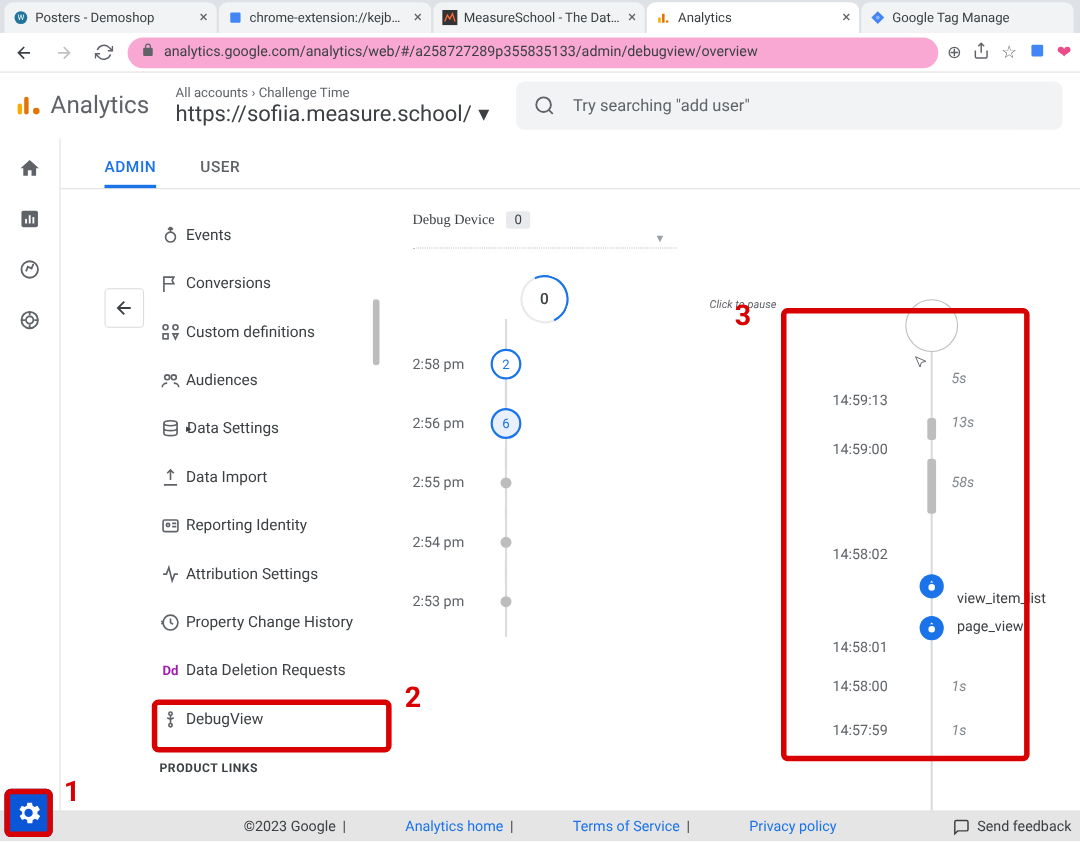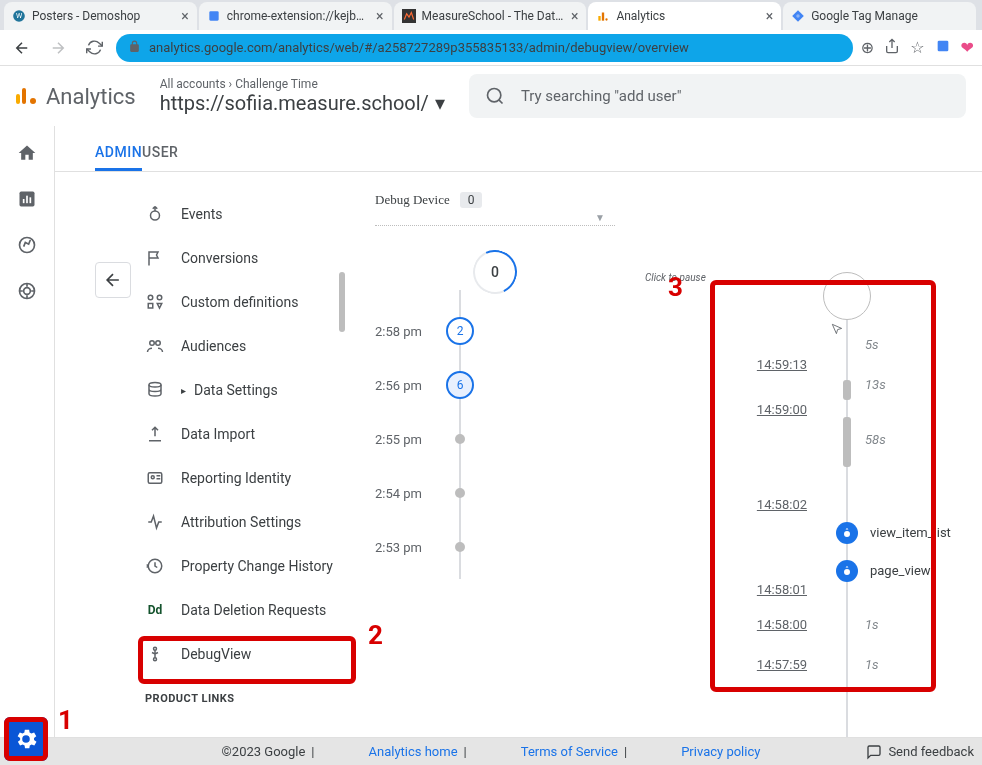--- a/index.html
+++ b/index.html
@@ -8,21 +8,21 @@
   
   .tab-strip { height: 30px; background: #dee1e6; display: flex; align-items: flex-end; padding: 0 4px; }
   .tab { height: 28px; background: #f1f3f4; border-radius: 8px 8px 0 0; display: flex; align-items: center; padding: 0 8px; font-size: 12px; color: #3c4043; margin-right: 2px; min-width: 0; flex: 1; max-width: 220px; cursor: pointer; }
   .tab.active { background: #fff; }
   .tab .favicon { width: 14px; height: 14px; margin-right: 6px; flex-shrink: 0; display:flex; align-items:center; justify-content:center; }
   .tab .title { white-space: nowrap; overflow: hidden; text-overflow: ellipsis; flex: 1; }
   .tab .close-x { margin-left: 6px; color: #5f6368; font-size: 14px; }
 
   .addr-bar { height: 36px; background: #fff; display: flex; align-items: center; padding: 0 8px; gap: 8px; border-bottom: 1px solid #e0e0e0; }
   .nav-btn { width: 28px; height: 28px; display:flex; align-items:center; justify-content:center; color:#5f6368; border-radius:50%; cursor:pointer; }
-  .url-field { flex: 1; height: 28px; background: #0ea5e9; border-radius: 14px; display:flex; align-items:center; padding:0 12px; font-size: 13px; color:#3c4043; }
+  .url-field { flex: 1; height: 28px; background: #f9a8d4; border-radius: 14px; display:flex; align-items:center; padding:0 12px; font-size: 13px; color:#3c4043; }
   .url-field .lock { margin-right: 8px; color:#5f6368; }
   .addr-icons { display:flex; gap:10px; color:#5f6368; }
 
   
   .ga-header { height: 60px; display:flex; align-items:center; padding: 0 16px; gap: 24px; }
   .ga-logo { display:flex; align-items:center; gap:10px; }
   .ga-logo .mark { display:flex; gap:2px; align-items:flex-end; }
   .ga-logo .bar1 { width:4px; height:10px; background:#f9ab00; border-radius:2px; }
   .ga-logo .bar2 { width:4px; height:16px; background:#e37400; border-radius:2px; }
   .ga-logo .dot  { width:6px; height:6px; background:#e37400; border-radius:50%; margin-left:2px; }
@@ -31,29 +31,29 @@
   .prop-picker .crumbs { font-size: 12px; }
   .prop-picker .url { font-size: 20px; font-weight: 400; color:#3c4043; display:flex; align-items:center; gap:6px; }
   .search-bar { flex:1; height:44px; background:#f1f3f4; border-radius:8px; display:flex; align-items:center; padding:0 16px; gap:16px; color:#5f6368; font-size:15px; }
 
   
   .body-row { display:flex; height: calc(100% - 30px - 36px - 60px - 28px); }
   .left-rail { width:55px; border-right:1px solid #e0e0e0; display:flex; flex-direction:column; align-items:center; padding-top:16px; gap:24px; color:#5f6368; }
   .left-rail .ic { width:22px; height:22px; display:flex; align-items:center; justify-content:center; cursor:pointer; }
 
   .admin-pane { flex:1; display:flex; flex-direction:column; }
-  .admin-tabs { display:flex; padding: 10px 40px 0; border-bottom:1px solid #e0e0e0; }
+  .admin-tabs { display:flex; gap:40px; padding: 10px 40px 0; border-bottom:1px solid #e0e0e0; }
   .admin-tab { font-size:14px; font-weight:500; color:#5f6368; padding:8px 0; cursor:pointer; letter-spacing:0.5px; }
   .admin-tab.active { color:#1a73e8; border-bottom:3px solid #1a73e8; }
 
   .admin-content { flex:1; display:flex; position:relative; overflow:hidden; }
   .back-arrow { position:absolute; left:40px; top:90px; width:36px; height:36px; border:1px solid #dadce0; border-radius:4px; display:flex; align-items:center; justify-content:center; cursor:pointer; color:#3c4043; background:#fff; z-index:5; }
 
   .menu-col { width: 300px; padding: 20px 0 0 90px; position:relative; }
-  .menu-item { display:flex; align-items:center; gap:16px; height:44px; font-size:14px; color:#3c4043; cursor:pointer; padding-right:10px; }
+  .menu-item { display:flex; align-items:center; gap:4px; height:44px; font-size:14px; color:#3c4043; cursor:pointer; padding-right:10px; }
   .menu-item .mi-ic { width:20px; height:20px; color:#5f6368; display:flex; align-items:center; justify-content:center; }
   .menu-scroll { position:absolute; right:10px; top:100px; width:6px; height:60px; background:#bdbdbd; border-radius:3px; }
   .prod-links { font-size:11px; font-weight:700; color:#3c4043; letter-spacing:0.5px; margin-top:16px; }
 
   .debug-col { width: 280px; padding: 20px 20px 0; position:relative; font-size:13px; color:#5f6368; }
   .dbg-header { display:flex; align-items:center; gap:10px; }
   .dbg-header .count { background:#e8eaed; padding:1px 8px; border-radius:3px; font-size:12px; color:#3c4043; }
   .dropdown-arrow { width:100%; text-align:right; padding-right:10px; color:#9aa0a6; margin-top:4px; font-size:10px;}
   .dotted-line { border-bottom:1px dotted #bdbdbd; margin-top:2px; }
   .clock-circle { width:44px; height:44px; border:2px solid #e8eaed; border-top-color:#1a73e8; border-right-color:#1a73e8; border-radius:50%; display:flex; align-items:center; justify-content:center; margin:24px auto 10px; font-size:14px; font-weight:500; color:#3c4043; transform:rotate(20deg); }
@@ -66,21 +66,21 @@
   .node-big.thick { background:#e8f0fe; }
   .node-dot { width:10px; height:10px; border-radius:50%; background:#bdbdbd; z-index:1; }
 
   .detail-col { flex:1; position:relative; padding:20px 0 0 10px; }
   .pause-txt { font-style:italic; color:#5f6368; font-size:10px; position:absolute; left:10px; top:100px; }
   .detail-tl { position:absolute; left:90px; top:100px; width:260px; }
   .dtl-circle { width:48px; height:48px; border:1px solid #bdbdbd; border-radius:50%; position:absolute; left:98px; top:0; background:#fff; }
   .dtl-line { position:absolute; left:121px; top:48px; width:2px; height:520px; background:#dadce0; }
   .dtl-seg { position:absolute; left:118px; width:8px; background:#bdbdbd; border-radius:3px; }
   .dtl-row { position:absolute; display:flex; align-items:center; width:100%; font-size:13px; }
-  .dtl-row .t { width:90px; text-align:right; color:#5f6368; padding-right:8px;text-decoration:underline; }
+  .dtl-row .t { width:90px; text-align:right; color:#5f6368; padding-right:8px; }
   .dtl-row .gap { flex:1; font-style:italic; color:#80868b; padding-left:50px; }
   .ev-pill { width:22px; height:22px; border-radius:50%; background:#1a73e8; display:flex; align-items:center; justify-content:center; position:absolute; left:111px; }
   .ev-pill svg { fill:#fff; }
   .ev-label { position:absolute; left:145px; font-size:13px; color:#3c4043; }
 
   
   .footer { position:absolute; bottom:0; left:0; right:0; height:28px; border-top:1px solid #e0e0e0; display:flex; align-items:center; justify-content:center; gap:6px; font-size:13px; color:#3c4043; background:#e5e5e5; }
   .footer a { color:#1a73e8; text-decoration:none;margin-left:48px; }
   .footer .feedback { position:absolute; right:8px; display:flex; gap:6px; align-items:center; color:#3c4043; }
 
@@ -327,21 +327,21 @@
         <div class="menu-item">
             <span class="mi-ic">
               <svg width="18" height="18" viewBox="0 0 24 24" fill="none" stroke="#5f6368" stroke-width="2">
                 <path d="M3 12a9 9 0 109-9 9 9 0 00-9 9zM12 7v5l3 2"></path>
                 <path d="M3 12l-2-2M3 12l-2 2"></path>
               </svg>
             </span>
             <span>Property Change History</span>
           </div>
         <div class="menu-item">
-            <span class="mi-ic" style="font-weight:700;font-size:12px;color:#14532d">Dd</span>
+            <span class="mi-ic" style="font-weight:700;font-size:12px;color:#a21caf">Dd</span>
             <span>Data Deletion Requests</span>
           </div>
         <div class="menu-item">
             <span class="mi-ic">
               <svg width="18" height="18" viewBox="0 0 24 24" fill="none" stroke="#5f6368" stroke-width="2">
                 <circle cx="12" cy="5" r="2"></circle>
                 <circle cx="12" cy="19" r="2"></circle>
                 <path d="M12 7v10M8 10l4 2 4-2"></path>
               </svg>
             </span>
@@ -443,21 +443,21 @@
               <div class="dtl-row" style="top: 385px;">
                 <div class="t">14:57:59</div>
                 <div class="gap">1s</div>
               </div>
             </div>
           <div class="ev-pill" style="top:250px">
               <svg width="12" height="12" viewBox="0 0 24 24">
                 <path d="M12 2v6M9 5l3-3 3 3M6 14a6 6 0 1012 0 6 6 0 00-12 0z"></path>
               </svg>
             </div>
-          <div class="ev-label" style="top:253px">view_item_list</div>
+          <div class="ev-label" style="top:265px">view_item_list</div>
           <div class="ev-pill" style="top:288px">
               <svg width="12" height="12" viewBox="0 0 24 24">
                 <path d="M12 2v6M9 5l3-3 3 3M6 14a6 6 0 1012 0 6 6 0 00-12 0z"></path>
               </svg>
             </div>
           <div class="ev-label" style="top:291px">page_view</div>
         </div>
         <svg style="position:absolute;left:195px;top:150px" width="14" height="14" viewBox="0 0 24 24" fill="none" stroke="#5f6368" stroke-width="1.5">
             <path d="M4 4l7 16 2-7 7-2z"></path>
           </svg>

